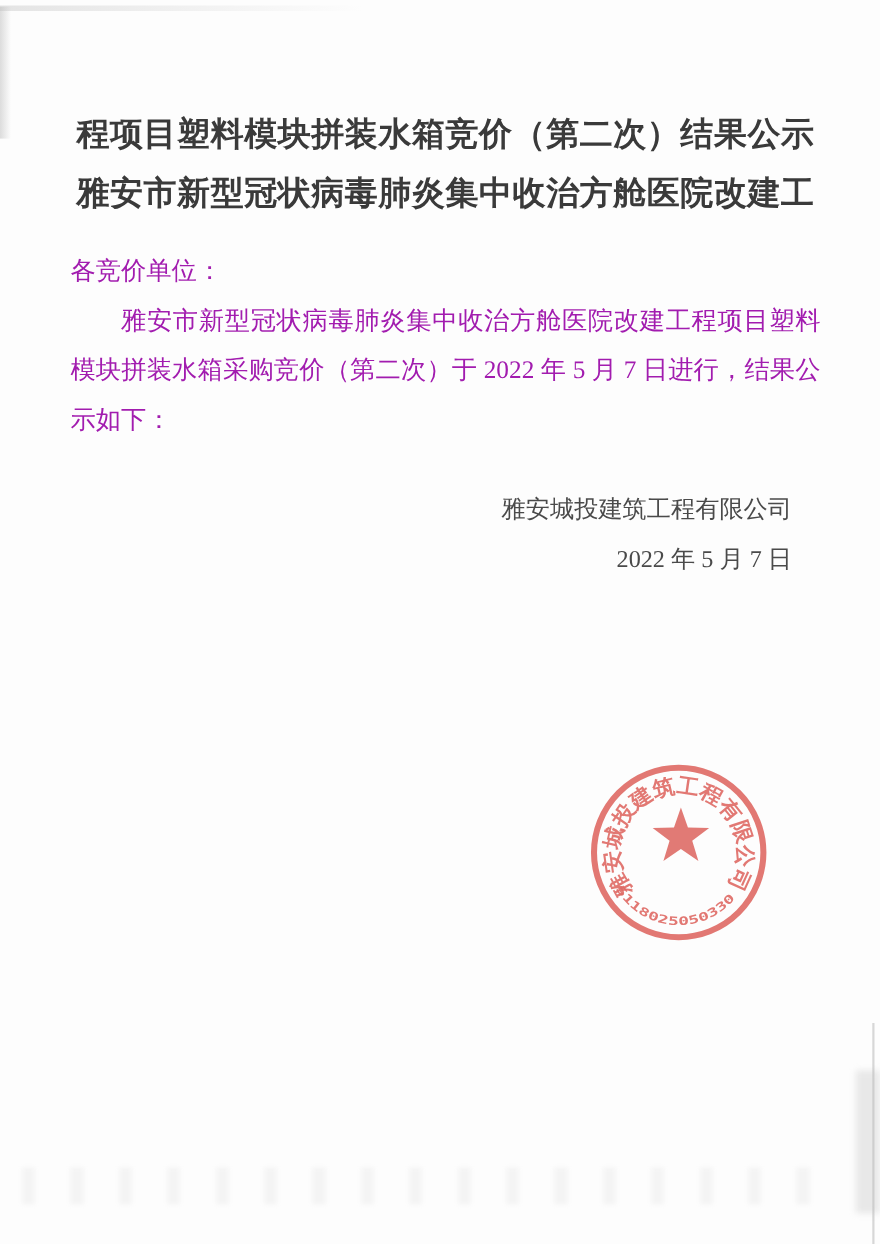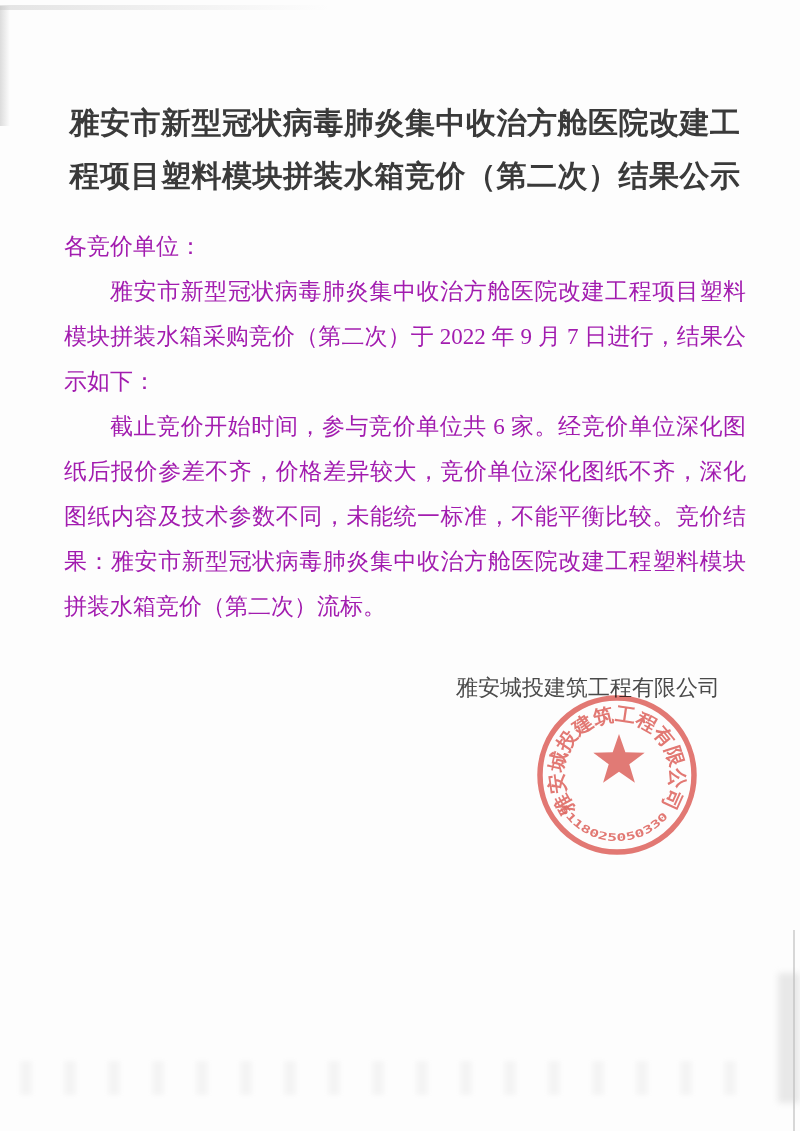--- a/index.html
+++ b/index.html
@@ -88,32 +88,32 @@
 
   <div class="artifact edge-left-top"></div>
   <div class="artifact edge-top"></div>
   <div class="artifact edge-right-line"></div>
   <div class="artifact smudge-bottom"></div>
   <div class="artifact smudge-br"></div>
 
   <div class="content">
 
     <div class="title">
+      <div>程项目塑料模块拼装水箱竞价（第二次）结果公示</div>
       <div>雅安市新型冠状病毒肺炎集中收治方舱医院改建工</div>
-      <div>程项目塑料模块拼装水箱竞价（第二次）结果公示</div>
     </div>
 
     <div class="body-text">
       <p>各竞价单位：</p>
-      <p class="indent">雅安市新型冠状病毒肺炎集中收治方舱医院改建工程项目塑料模块拼装水箱采购竞价（第二次）于 2022 年 9 月 7 日进行，结果公示如下：</p>
-      <p class="indent">截止竞价开始时间，参与竞价单位共 6 家。经竞价单位深化图纸后报价参差不齐，价格差异较大，竞价单位深化图纸不齐，深化图纸内容及技术参数不同，未能统一标准，不能平衡比较。竞价结果：雅安市新型冠状病毒肺炎集中收治方舱医院改建工程塑料模块拼装水箱竞价（第二次）流标。</p>
+      <p class="indent">雅安市新型冠状病毒肺炎集中收治方舱医院改建工程项目塑料模块拼装水箱采购竞价（第二次）于 2022 年 5 月 7 日进行，结果公示如下：</p>
     </div>
 
     <div class="signature">
       <div>雅安城投建筑工程有限公司</div>
+      <div>2022 年 5 月 7 日</div>
     </div>
 
   </div>
 
   <svg class="seal-svg" viewBox="0 0 200 200" xmlns="http://www.w3.org/2000/svg">
     <defs>
       <path id="sealArcTop" d="M 58.6,134.7 A 54 54 0 1 1 144.2,131.0" fill="none"></path>
       <path id="sealArcBottom" d="M 42.8,133 A 66 66 0 0 0 157.2,133" fill="none"></path>
     </defs>
     <circle cx="100" cy="100" r="77" fill="none" stroke-width="5.5" stroke-opacity="0.92" stroke="#dc5750"></circle>

